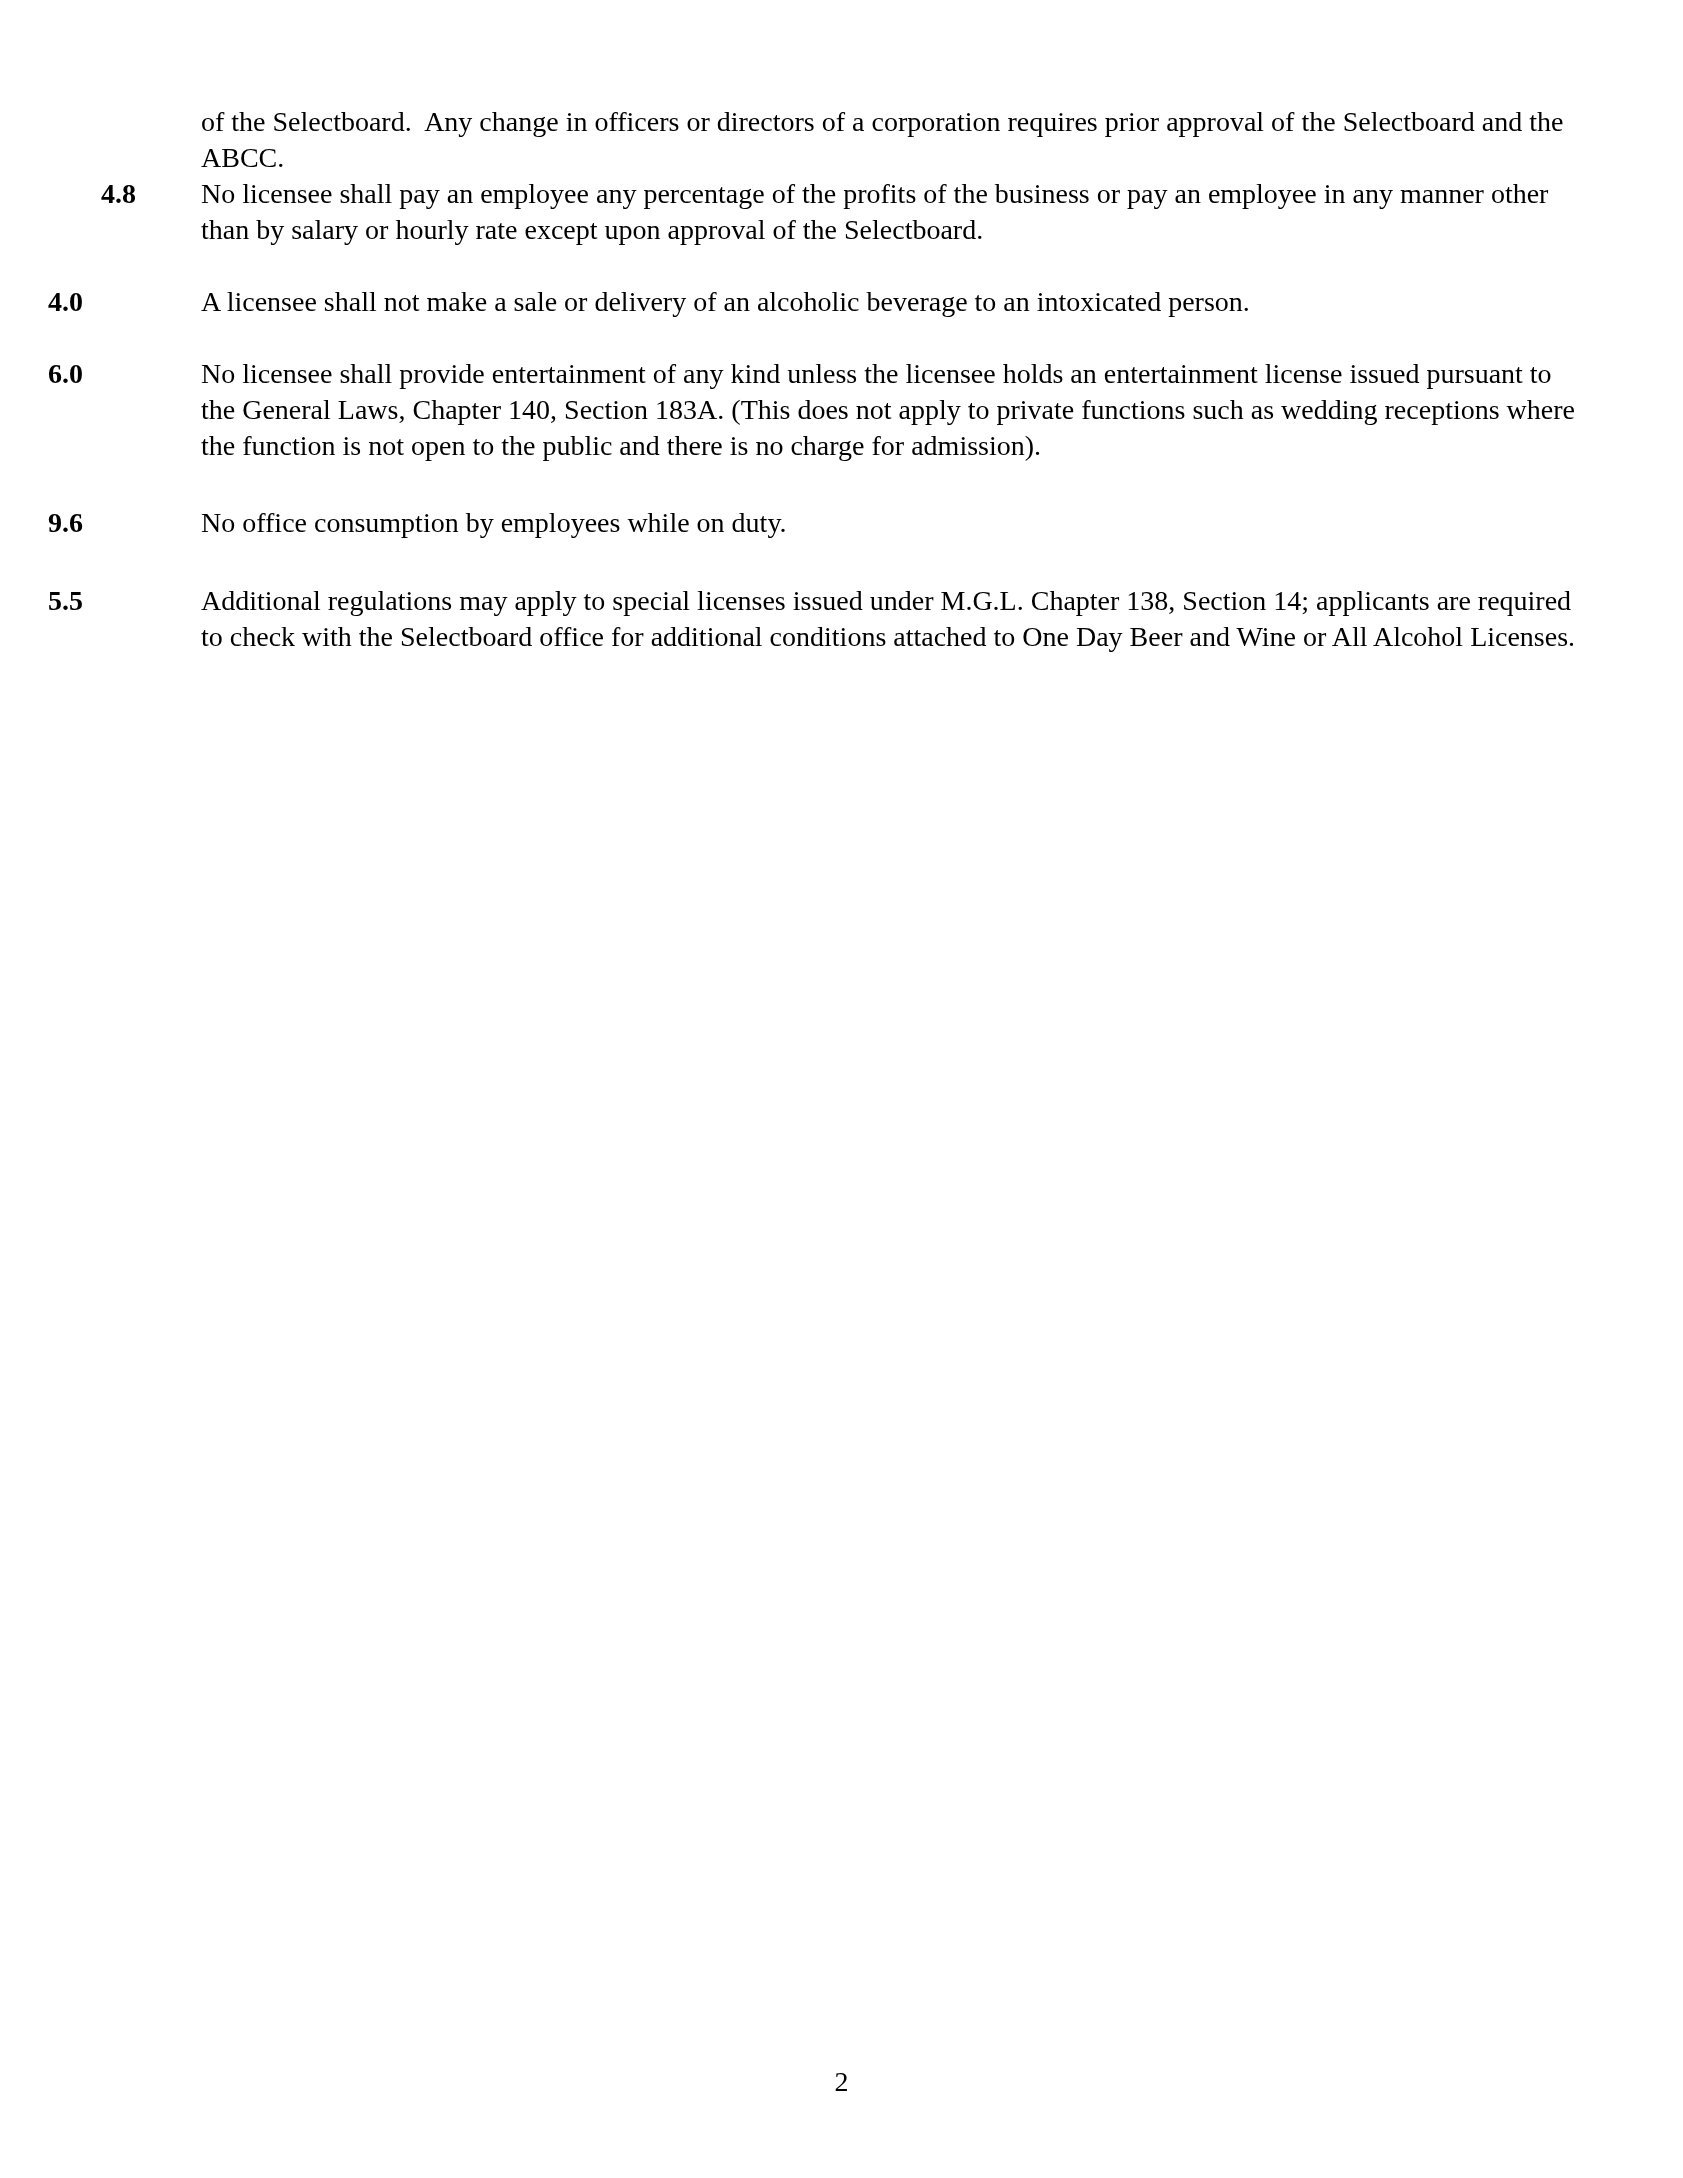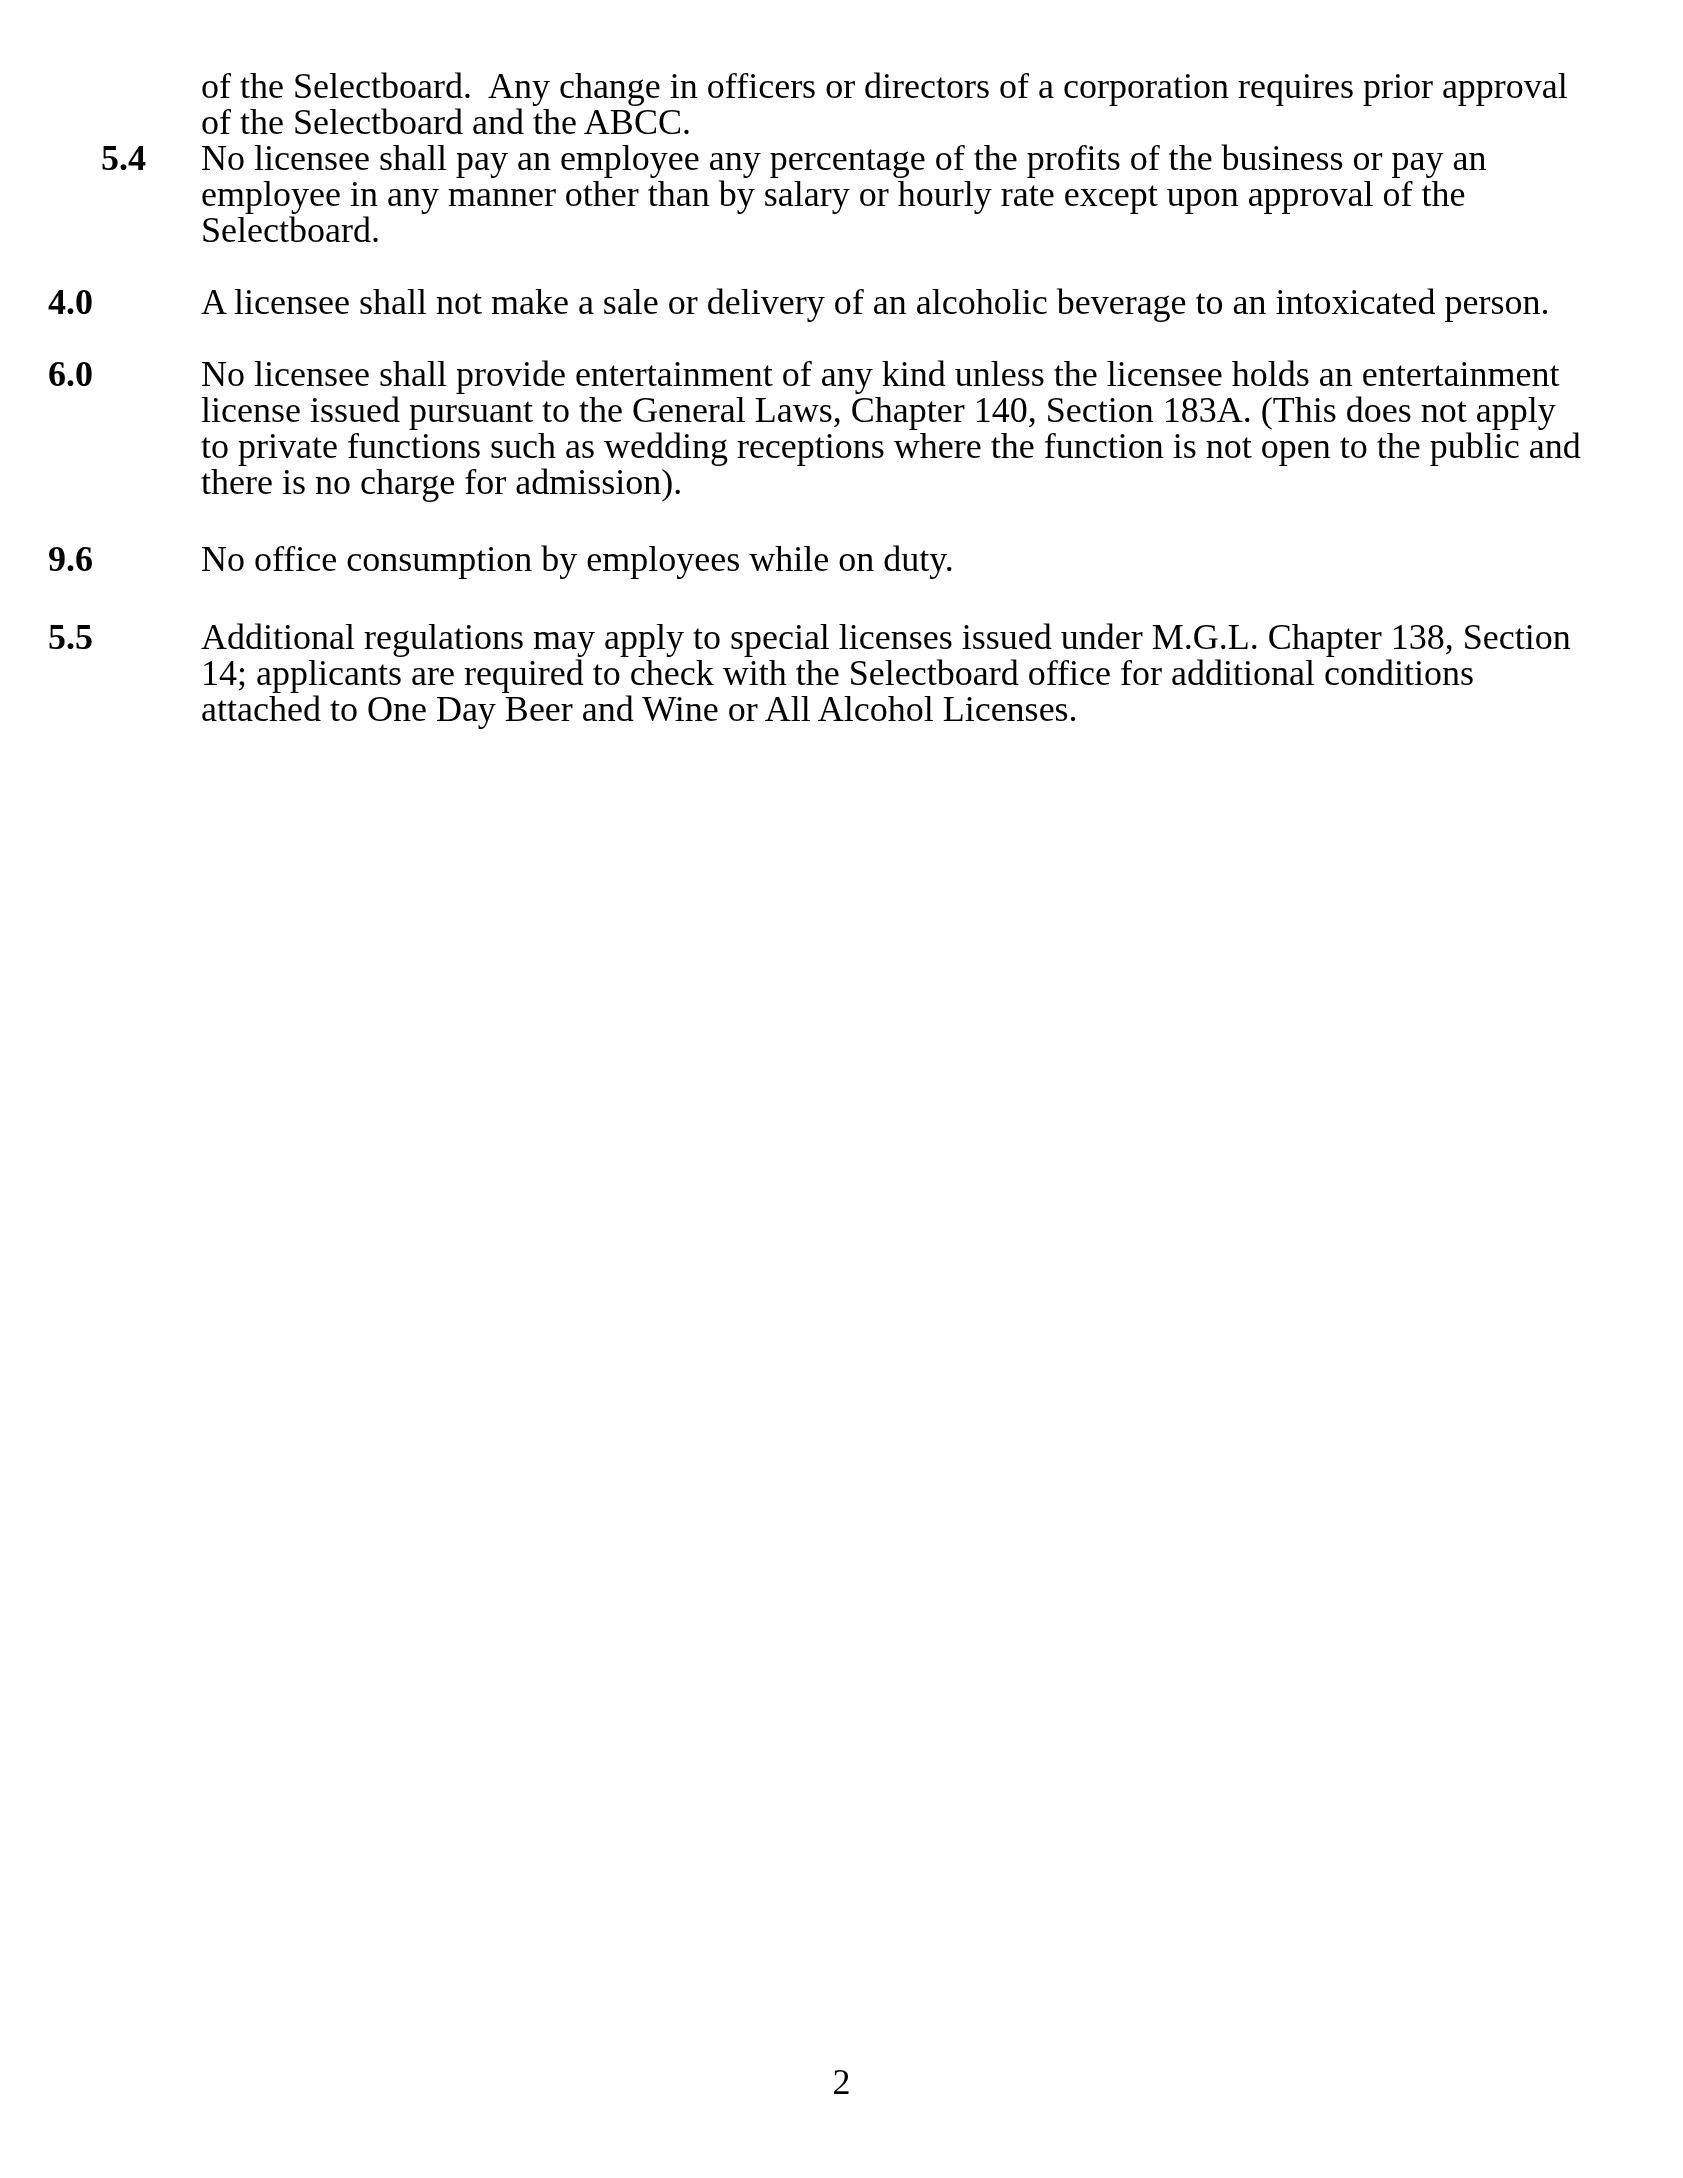--- a/index.html
+++ b/index.html
@@ -7,24 +7,24 @@
     padding: 0;
     background: #ffffff;
   }
   .page {
     position: relative;
     width: 1683px;
     height: 2178px;
     background: #ffffff;
     color: #000000;
     font-family: "Liberation Serif", "DejaVu Serif", serif;
-    font-size: 36px;
+    font-size: 28px;
     line-height: 36px;
     box-sizing: border-box;
-    padding-top: 68px;
+    padding-top: 104px;
     overflow: hidden;
   }
   .row {
     position: relative;
   }
   .row .num {
     position: absolute;
     left: 48px;
     top: 0;
     font-weight: bold;
@@ -56,21 +56,21 @@
 </head>
 <body>
 
 <div class="page">
 
   <div class="row">
     <div class="text">of the Selectboard.  Any change in officers or directors of a corporation requires prior approval of the Selectboard and the ABCC.</div>
   </div>
 
   <div class="row sub">
-    <span class="num">5.4</span>
+    <span class="num">4.8</span>
     <div class="text">No licensee shall pay an employee any percentage of the profits of the business or pay an employee in any manner other than by salary or hourly rate except upon approval of the Selectboard.</div>
   </div>
 
   <div class="row bold-text gap-36">
     <span class="num">4.0</span>
     <div class="text">A licensee shall not make a sale or delivery of an alcoholic beverage to an intoxicated person.</div>
   </div>
 
   <div class="row gap-36">
     <span class="num">6.0</span>

